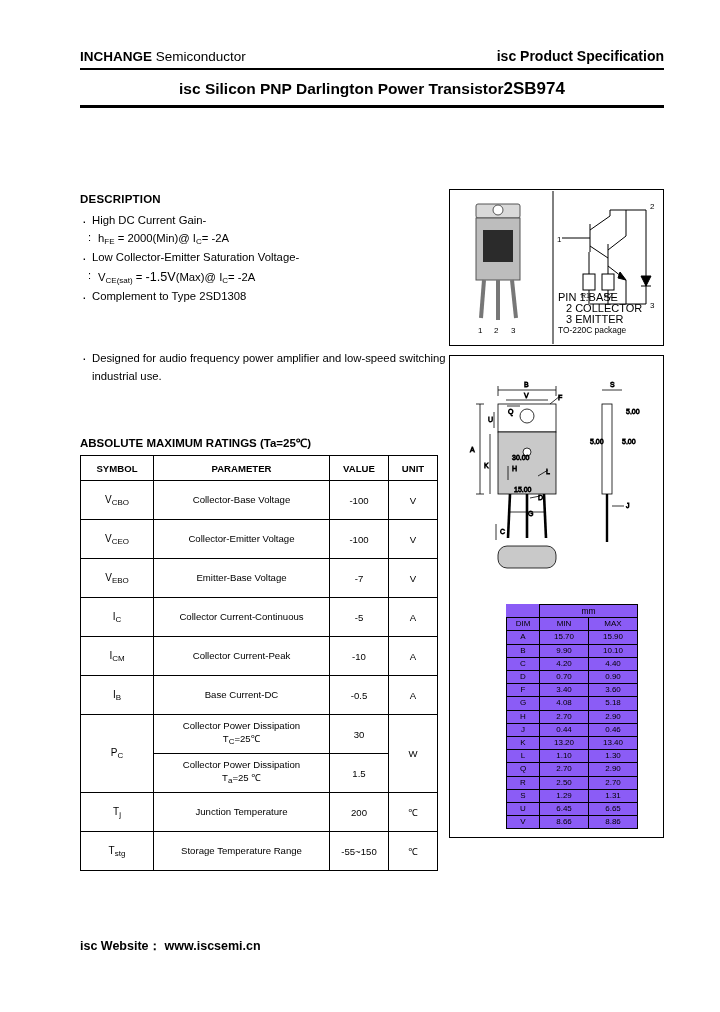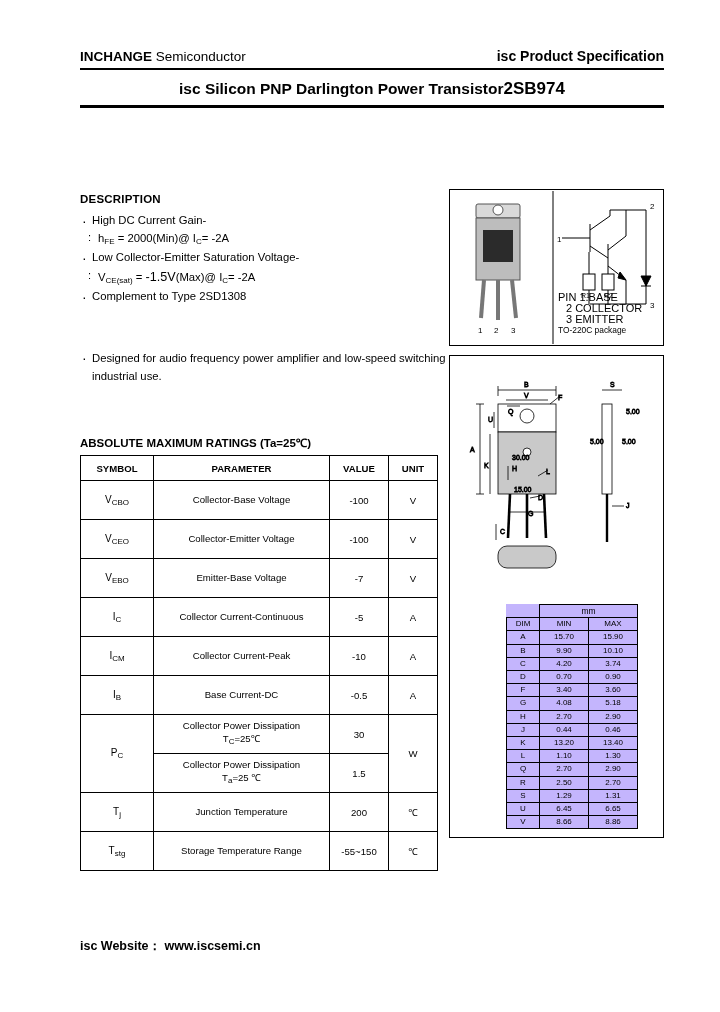--- a/index.html
+++ b/index.html
@@ -165,21 +165,21 @@
     white-space: pre;
   }
 
   
   table.dim {
     position: absolute;
     left: 494px;
     top: 604px;
     border-collapse: collapse;
     font-size: 8px;
-    background: #c4b5fd;
+    background: #8b5cf6;
   }
   table.dim th, table.dim td {
     border: 1px solid #000;
     text-align: center;
     padding: 0 4px;
     height: 12.2px;
     line-height: 12.2px;
     font-weight: normal;
   }
   table.dim th { font-weight: normal; }
@@ -462,21 +462,21 @@
           <td class="mx">15.90</td>
         </tr>
     <tr>
           <td class="dimname">B</td>
           <td class="mn">9.90</td>
           <td class="mx">10.10</td>
         </tr>
     <tr>
           <td class="dimname">C</td>
           <td class="mn">4.20</td>
-          <td class="mx">3.74</td>
+          <td class="mx">4.40</td>
         </tr>
     <tr>
           <td class="dimname">D</td>
           <td class="mn">0.70</td>
           <td class="mx">0.90</td>
         </tr>
     <tr>
           <td class="dimname">F</td>
           <td class="mn">3.40</td>
           <td class="mx">3.60</td>

